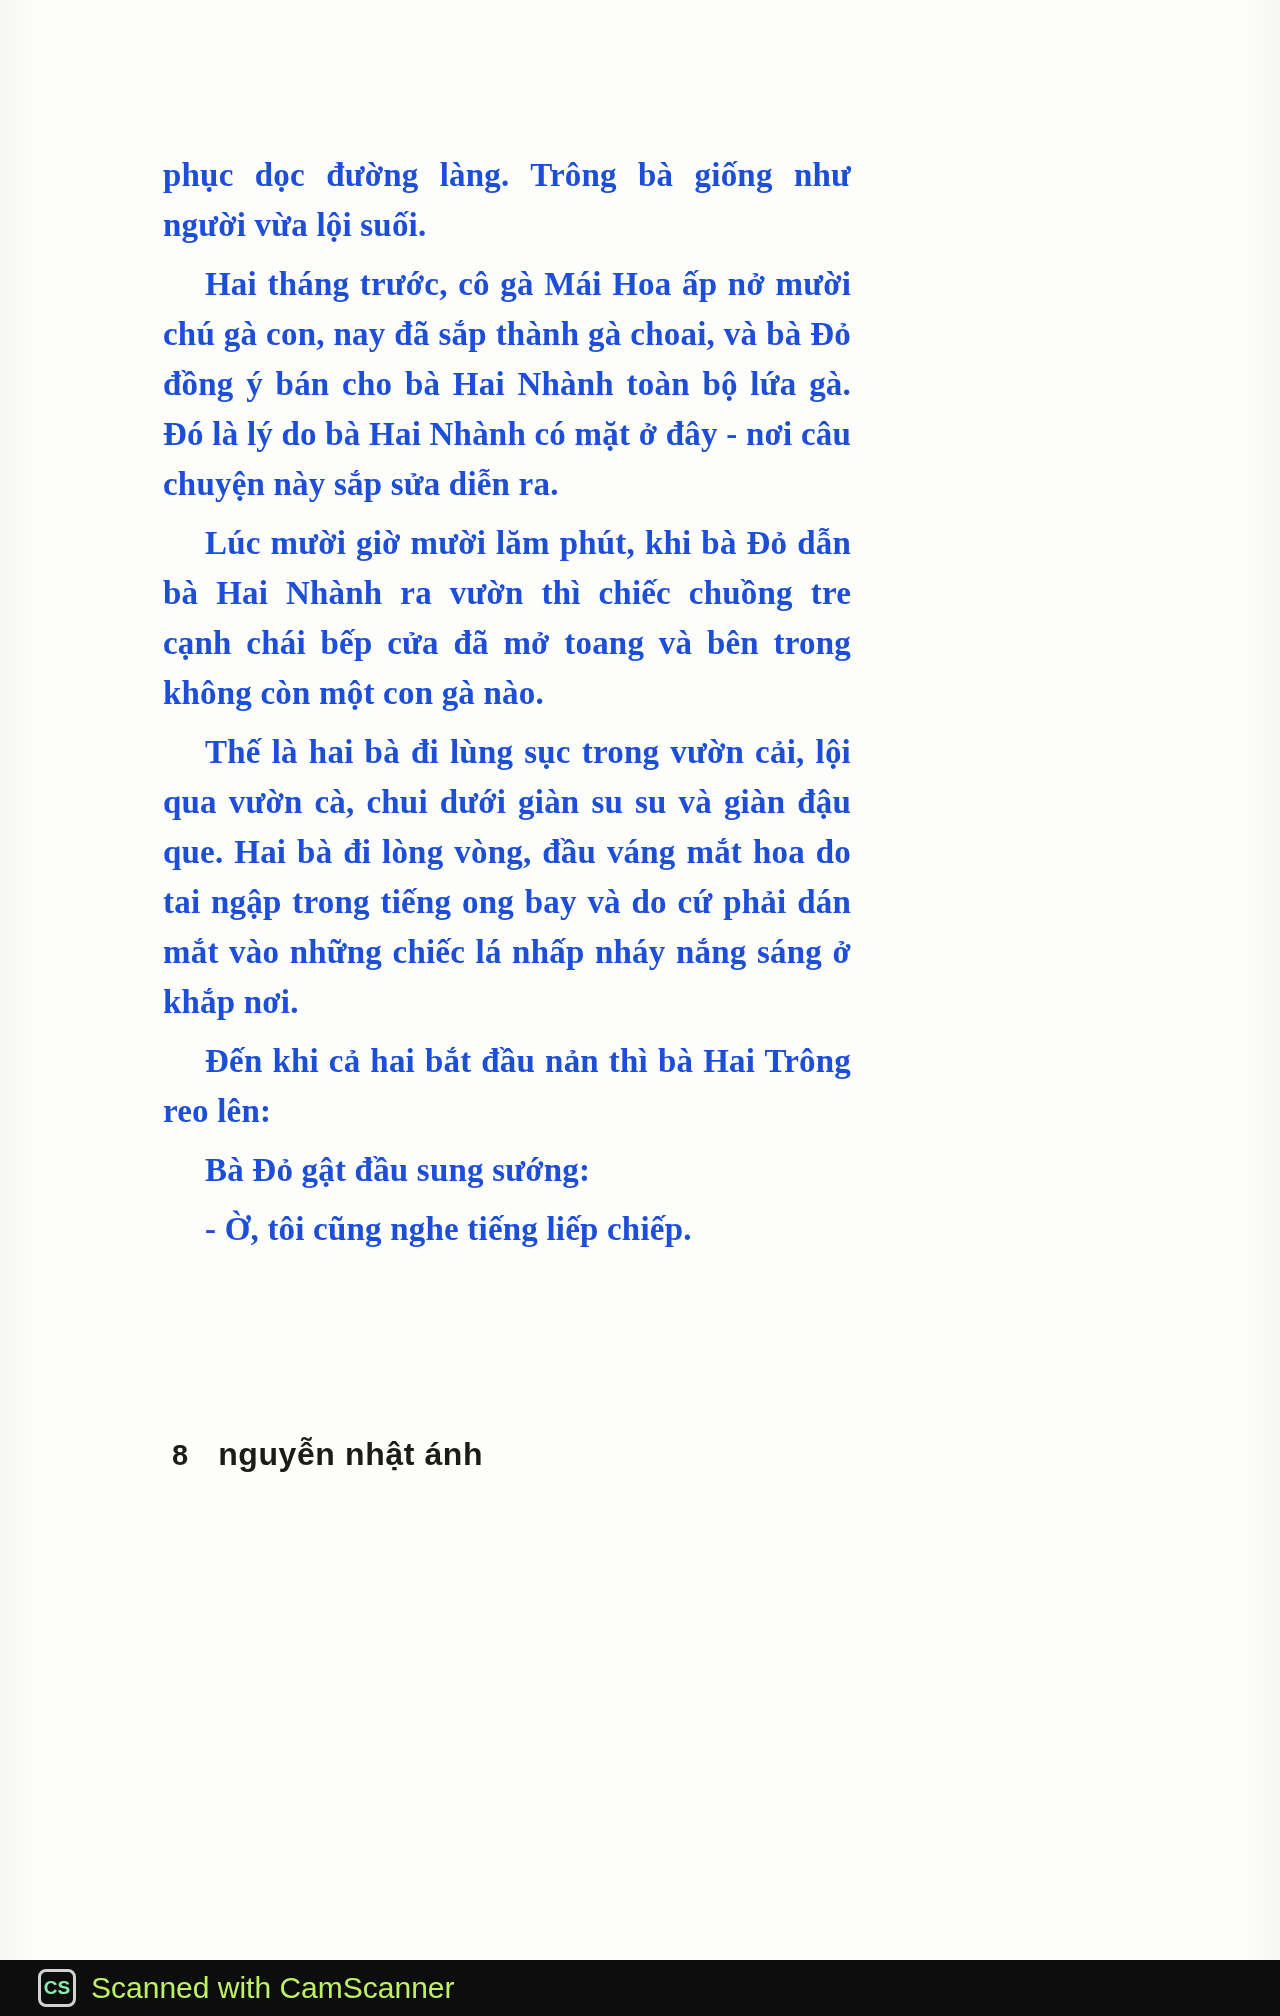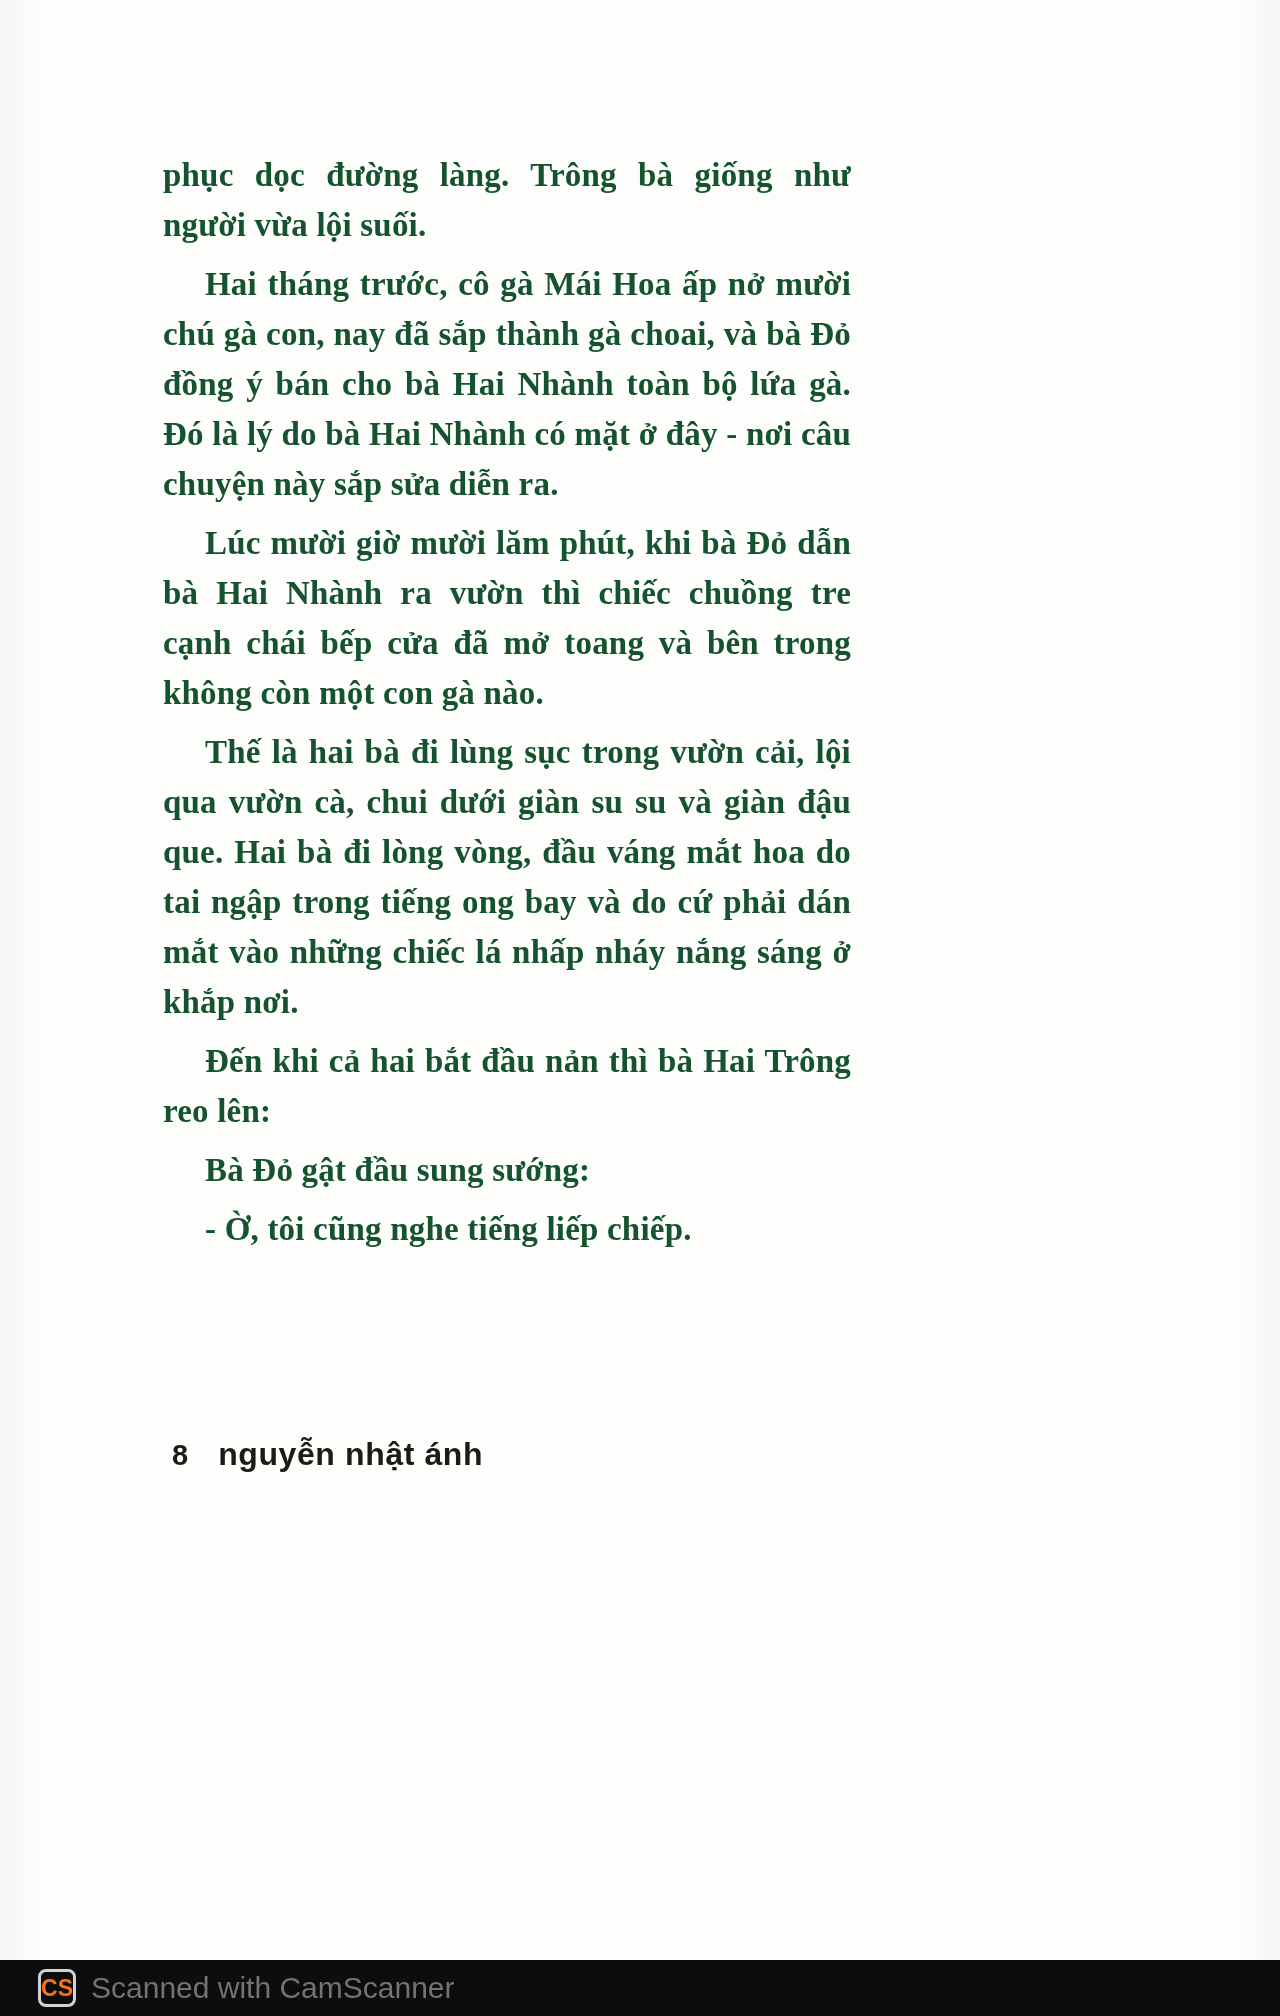--- a/index.html
+++ b/index.html
@@ -25,21 +25,21 @@
   }
   .text-block {
     position:absolute;
     left:163px;
     top:150px;
     width:688px;
   }
   .para {
     font-size:33px;
     line-height:50px;
-    color:#14532d;
+    color:#1d4ed8;
     text-align:justify;
     font-weight:600;
     letter-spacing:0.2px;
     margin-bottom:9px;
   }
   .para.indent { text-indent:42px; }
   .footer {
     position:absolute;
     left:172px;
     top:1436px;
@@ -69,30 +69,30 @@
     align-items:center;
     padding-left:38px;
     gap:15px;
     font-family:"Liberation Sans", sans-serif;
   }
   .cs-logo {
     width:38px;
     height:38px;
     border:3px solid #d2d2d2;
     border-radius:8px;
-    color:#f97316;
+    color:#86efac;
     display:flex;
     align-items:center;
     justify-content:center;
     font-weight:700;
-    font-size:23px;
+    font-size:19px;
     flex:0 0 auto;
   }
   .scan-text {
-    color:#737373;
+    color:#bef264;
     font-size:30px;
   }
 </style>
 </head>
 <body>
 
 <div class="page">
 
   <div class="text-block">
     <p class="para">phục dọc đường làng. Trông bà giống như người vừa lội suối.</p>

